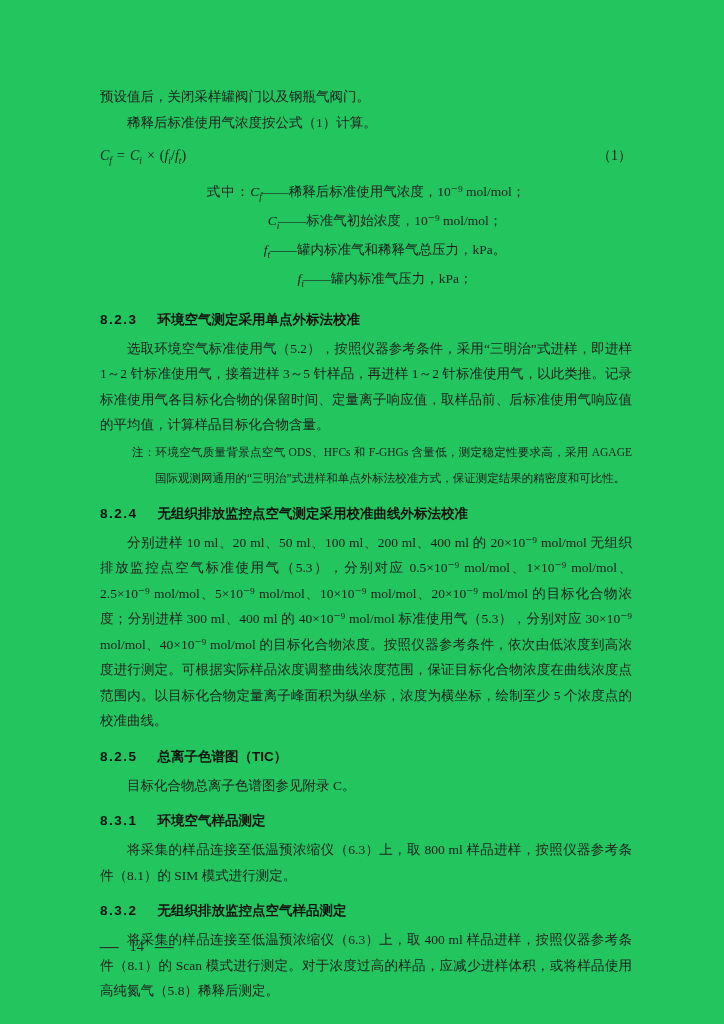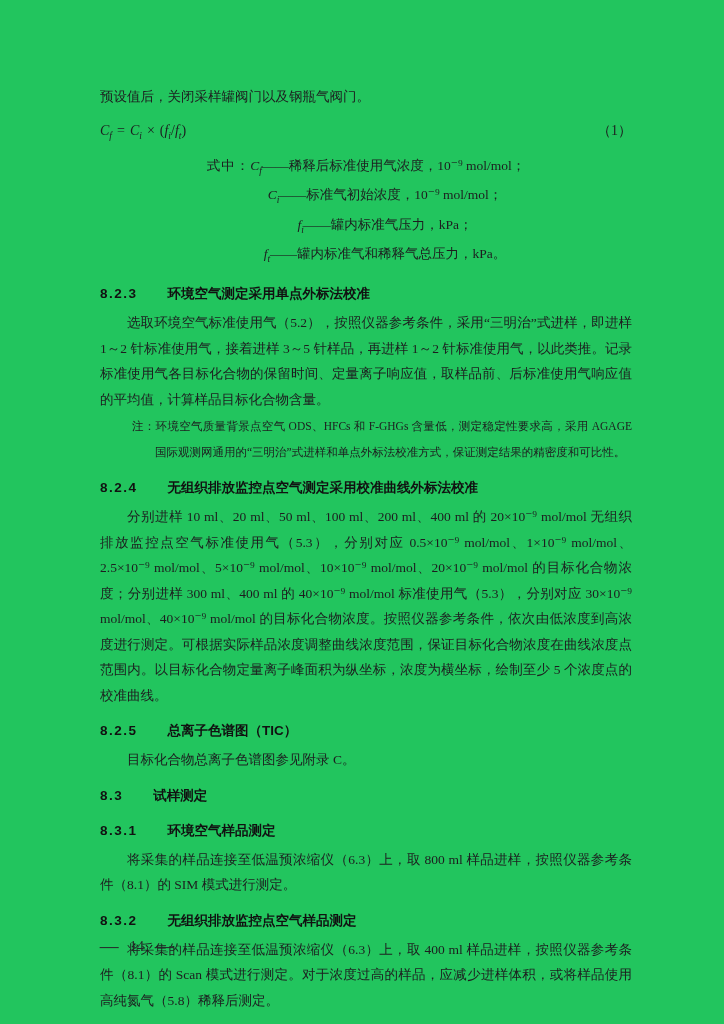--- a/index.html
+++ b/index.html
@@ -51,21 +51,21 @@
 
   
   h2.heading {
     margin: 10px 0 4px 0;
     font-family: "Liberation Sans", "DejaVu Sans", sans-serif;
     font-weight: bold;
     font-size: 13.5px;
     line-height: 25px;
     color: #111;
   }
-  .h-num { margin-right: 30px; letter-spacing: 1.5px; }
+  .h-num { margin-right: 20px; letter-spacing: 1.5px; }
 
   
   p.note {
     margin: 1px 0 3px 0;
     font-size: 11.5px;
     line-height: 26px;
     text-align: justify;
     padding-left: 55px;
     text-indent: -23px;
   }
@@ -83,60 +83,58 @@
   }
   .footer-dash { font-weight: bold; transform: scaleX(1.3); display: inline-block; }
 </style>
 </head>
 <body>
 
 <div class="page">
   <div class="content">
 
     <p class="body no-indent">预设值后，关闭采样罐阀门以及钢瓶气阀门。</p>
+    <p class="body indent">稀释后标准使用气浓度按公式（1）计算。</p>
 
     <div class="formula-row">
       <span class="formula"><span class="fvar"><span class="fbase">C</span><sub>f</sub></span><span class="fop">=</span><span class="fvar"><span class="fbase">C</span><sub>i</sub></span><span class="fop">×</span><span>(</span><span class="fvar"><span class="fbase">f</span><sub>i</sub></span><span>/</span><span class="fvar"><span class="fbase">f</span><sub>t</sub></span><span>)</span></span>
       <span class="formula-number">（1）</span>
     </div>
 
     <div class="where-list">
       <div class="where-row">
         <span class="where-label">式中：</span><span class="where-var"><span class="vbase">C</span><sub>f</sub></span><span>——</span><span>稀释后标准使用气浓度，10⁻⁹ mol/mol；</span>
       </div>
       <div class="where-row cont">
         <span class="where-var"><span class="vbase">C</span><sub>i</sub></span><span>——</span><span>标准气初始浓度，10⁻⁹ mol/mol；</span>
       </div>
       <div class="where-row cont">
-        <span class="where-var"><span class="vbase">f</span><sub>i</sub></span><span>——</span><span>罐内标准气压力，kPa；</span>
+        <span class="where-var"><span class="vbase">f</span><sub>t</sub></span><span>——</span><span>罐内标准气和稀释气总压力，kPa。</span>
       </div>
       <div class="where-row cont">
-        <span class="where-var"><span class="vbase">f</span><sub>t</sub></span><span>——</span><span>罐内标准气和稀释气总压力，kPa。</span>
+        <span class="where-var"><span class="vbase">f</span><sub>i</sub></span><span>——</span><span>罐内标准气压力，kPa；</span>
       </div>
     </div>
 
     <h2 class="heading">
       <span class="h-num">8.2.3</span><span class="h-title">环境空气测定采用单点外标法校准</span>
     </h2>
     <p class="body indent">选取环境空气标准使用气（5.2），按照仪器参考条件，采用“三明治”式进样，即进样 1～2 针标准使用气，接着进样 3～5 针样品，再进样 1～2 针标准使用气，以此类推。记录标准使用气各目标化合物的保留时间、定量离子响应值，取样品前、后标准使用气响应值的平均值，计算样品目标化合物含量。</p>
     <p class="note"><span>注：</span><span>环境空气质量背景点空气 ODS、HFCs 和 F-GHGs 含量低，测定稳定性要求高，采用 AGAGE 国际观测网通用的“三明治”式进样和单点外标法校准方式，保证测定结果的精密度和可比性。</span></p>
 
     <h2 class="heading">
       <span class="h-num">8.2.4</span><span class="h-title">无组织排放监控点空气测定采用校准曲线外标法校准</span>
     </h2>
     <p class="body indent">分别进样 10 ml、20 ml、50 ml、100 ml、200 ml、400 ml 的 20×10⁻⁹ mol/mol 无组织排放监控点空气标准使用气（5.3），分别对应 0.5×10⁻⁹ mol/mol、1×10⁻⁹ mol/mol、2.5×10⁻⁹ mol/mol、5×10⁻⁹ mol/mol、10×10⁻⁹ mol/mol、20×10⁻⁹ mol/mol 的目标化合物浓度；分别进样 300 ml、400 ml 的 40×10⁻⁹ mol/mol 标准使用气（5.3），分别对应 30×10⁻⁹ mol/mol、40×10⁻⁹ mol/mol 的目标化合物浓度。按照仪器参考条件，依次由低浓度到高浓度进行测定。可根据实际样品浓度调整曲线浓度范围，保证目标化合物浓度在曲线浓度点范围内。以目标化合物定量离子峰面积为纵坐标，浓度为横坐标，绘制至少 5 个浓度点的校准曲线。</p>
 
     <h2 class="heading">
       <span class="h-num">8.2.5</span><span class="h-title">总离子色谱图（TIC）</span>
     </h2>
     <p class="body indent">目标化合物总离子色谱图参见附录 C。</p>
 
-    <h2 class="heading">
-      <span class="h-num">8.3</span><span class="h-title">试样测定</span>
-    </h2>
 
     <h2 class="heading">
       <span class="h-num">8.3.1</span><span class="h-title">环境空气样品测定</span>
     </h2>
     <p class="body indent">将采集的样品连接至低温预浓缩仪（6.3）上，取 800 ml 样品进样，按照仪器参考条件（8.1）的 SIM 模式进行测定。</p>
 
     <h2 class="heading">
       <span class="h-num">8.3.2</span><span class="h-title">无组织排放监控点空气样品测定</span>
     </h2>
     <p class="body indent">将采集的样品连接至低温预浓缩仪（6.3）上，取 400 ml 样品进样，按照仪器参考条件（8.1）的 Scan 模式进行测定。对于浓度过高的样品，应减少进样体积，或将样品使用高纯氮气（5.8）稀释后测定。</p>

